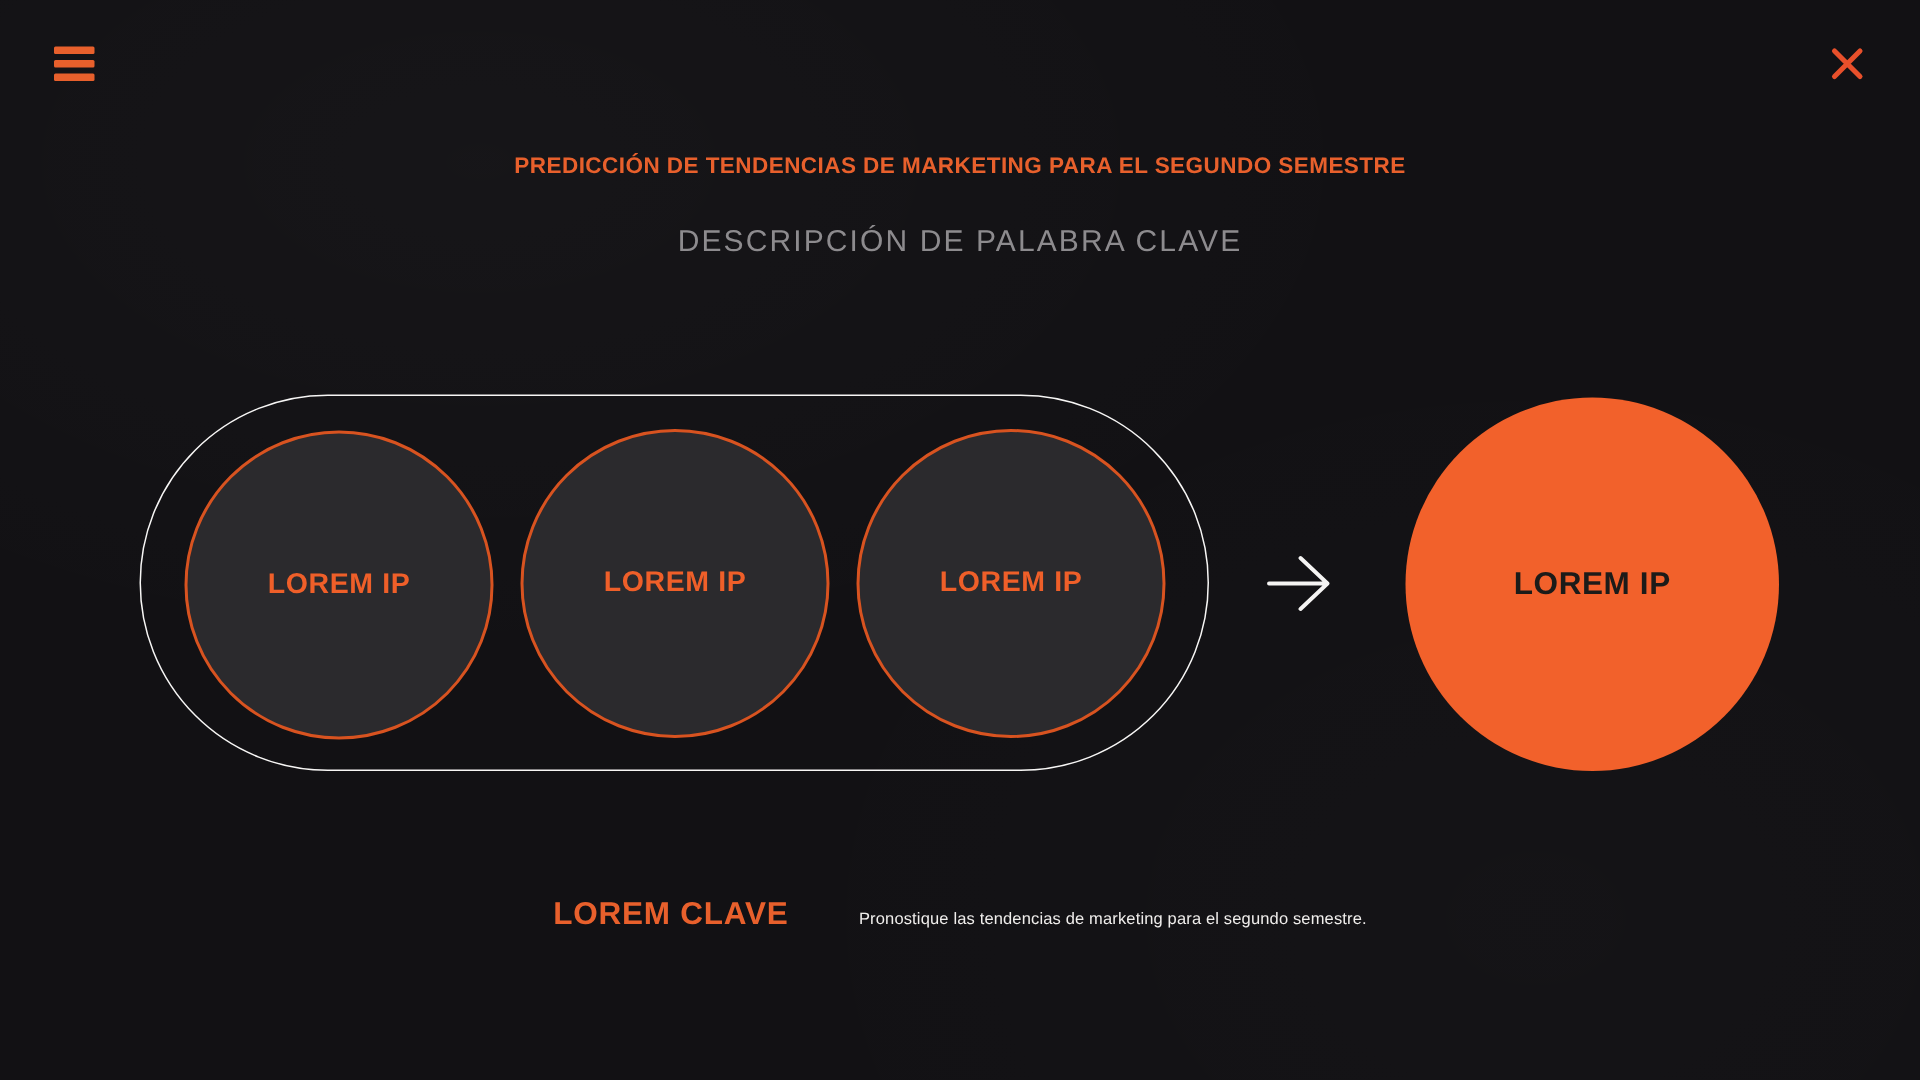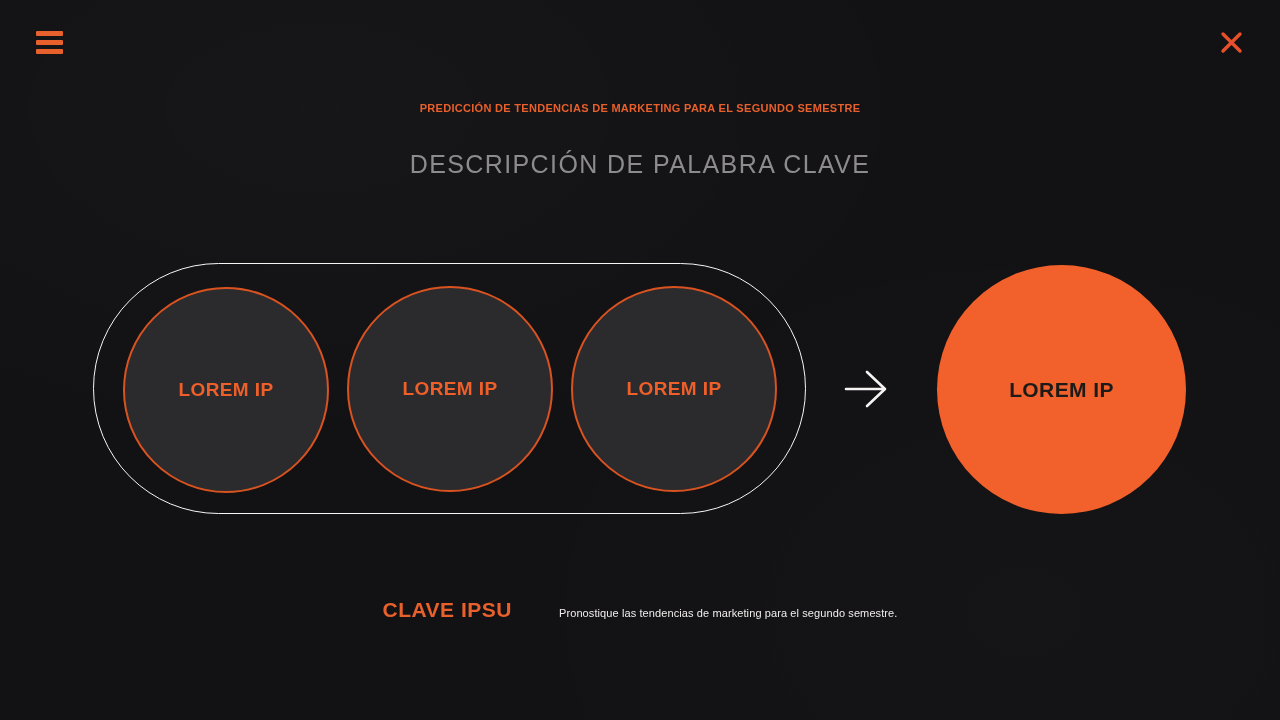--- a/index.html
+++ b/index.html
@@ -25,27 +25,27 @@
   .close-btn {
     position: absolute; left: 1219px; top: 30px;
     width: 25px; height: 25px;
     background: transparent; border: 0; padding: 0; cursor: pointer;
   }
 
   
   .kicker {
     position: absolute; left: 0; top: 102px; width: 100%;
     text-align: center;
-    color: #E8602C; font-size: 11px; font-weight: bold;
+    color: #E8602C; font-size: 15px; font-weight: bold;
     letter-spacing: 0.3px;
   }
   .subtitle {
     position: absolute; left: 0; top: 150px; width: 100%;
     text-align: center;
-    color: #8D8B8E; font-size: 25px; font-weight: normal;
+    color: #8D8B8E; font-size: 20px; font-weight: normal;
     letter-spacing: 1.4px;
   }
 
   
   .pill {
     position: absolute; left: 93px; top: 263px;
     width: 713px; height: 251px;
     border: 1.5px solid #F7F6F5; border-radius: 126px;
     box-sizing: border-box;
   }
@@ -124,17 +124,17 @@
 
   <svg class="arrow" viewBox="0 0 46 46">
     <path d="M3 23 L41 23 M24 6 L42 23 L24 40" stroke="#F5F4F3" stroke-width="2.6" fill="none" stroke-linecap="round" stroke-linejoin="round"></path>
   </svg>
 
   <div class="result-circle">
     <span>LOREM IP</span>
   </div>
 
   <div class="caption">
-    <span class="keyword">CLAVE IPSU</span>
+    <span class="keyword">LOREM CLAVE</span>
     <span class="desc">Pronostique las tendencias de marketing para el segundo semestre.</span>
   </div>
 
 </div>
 
 </body></html>

